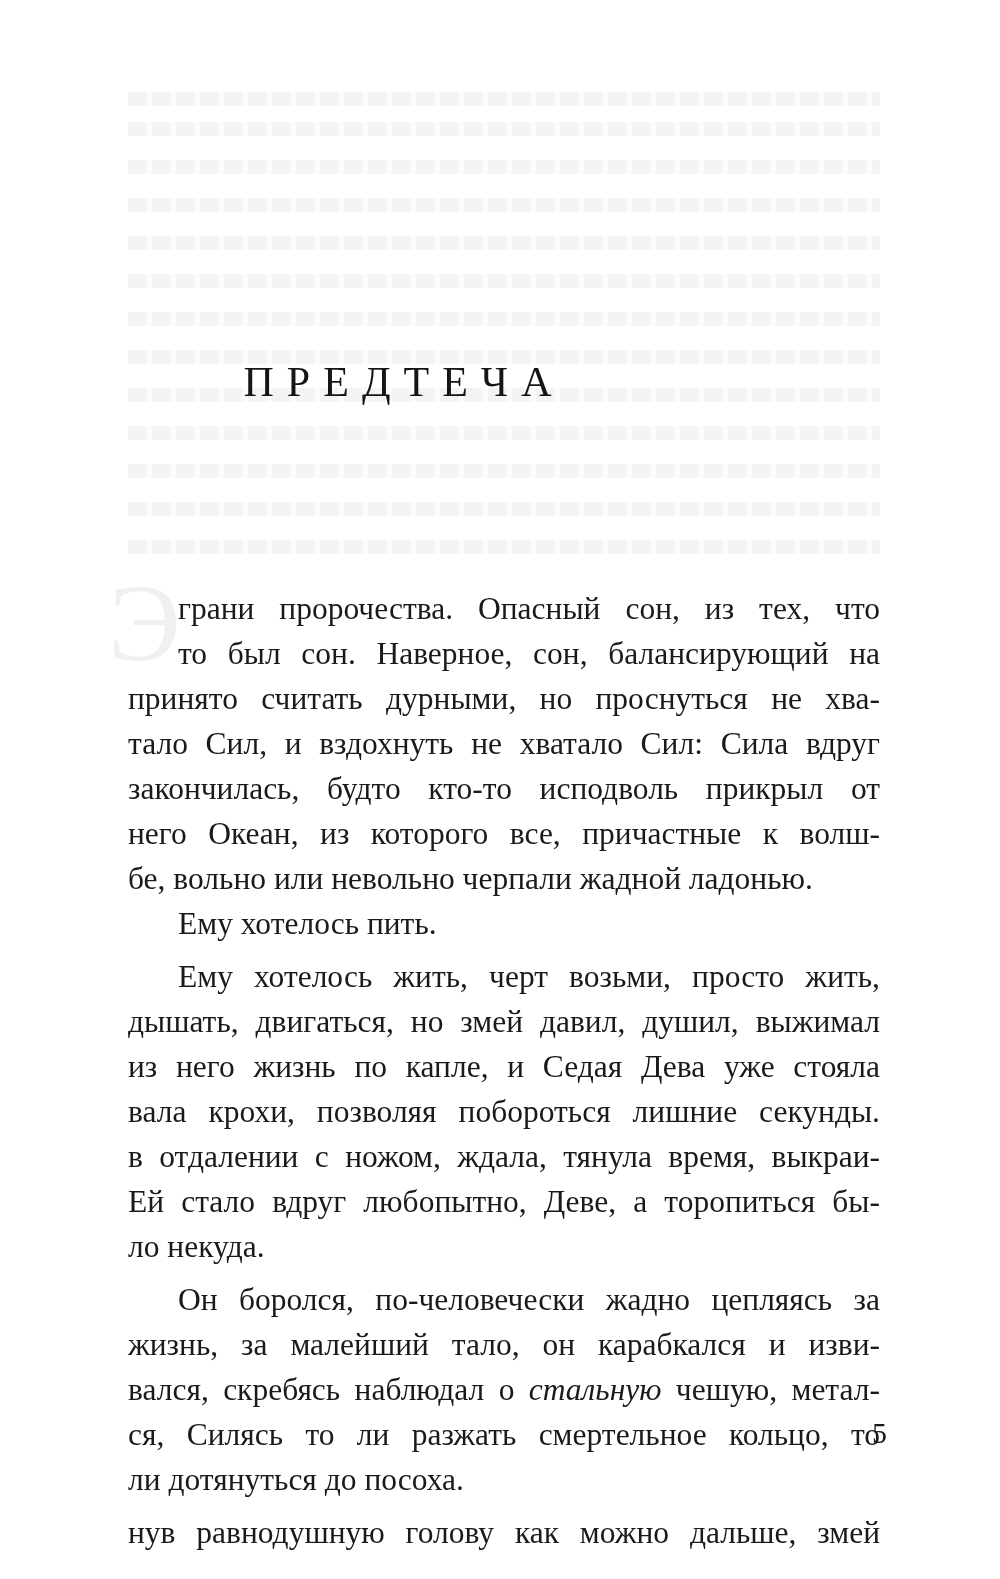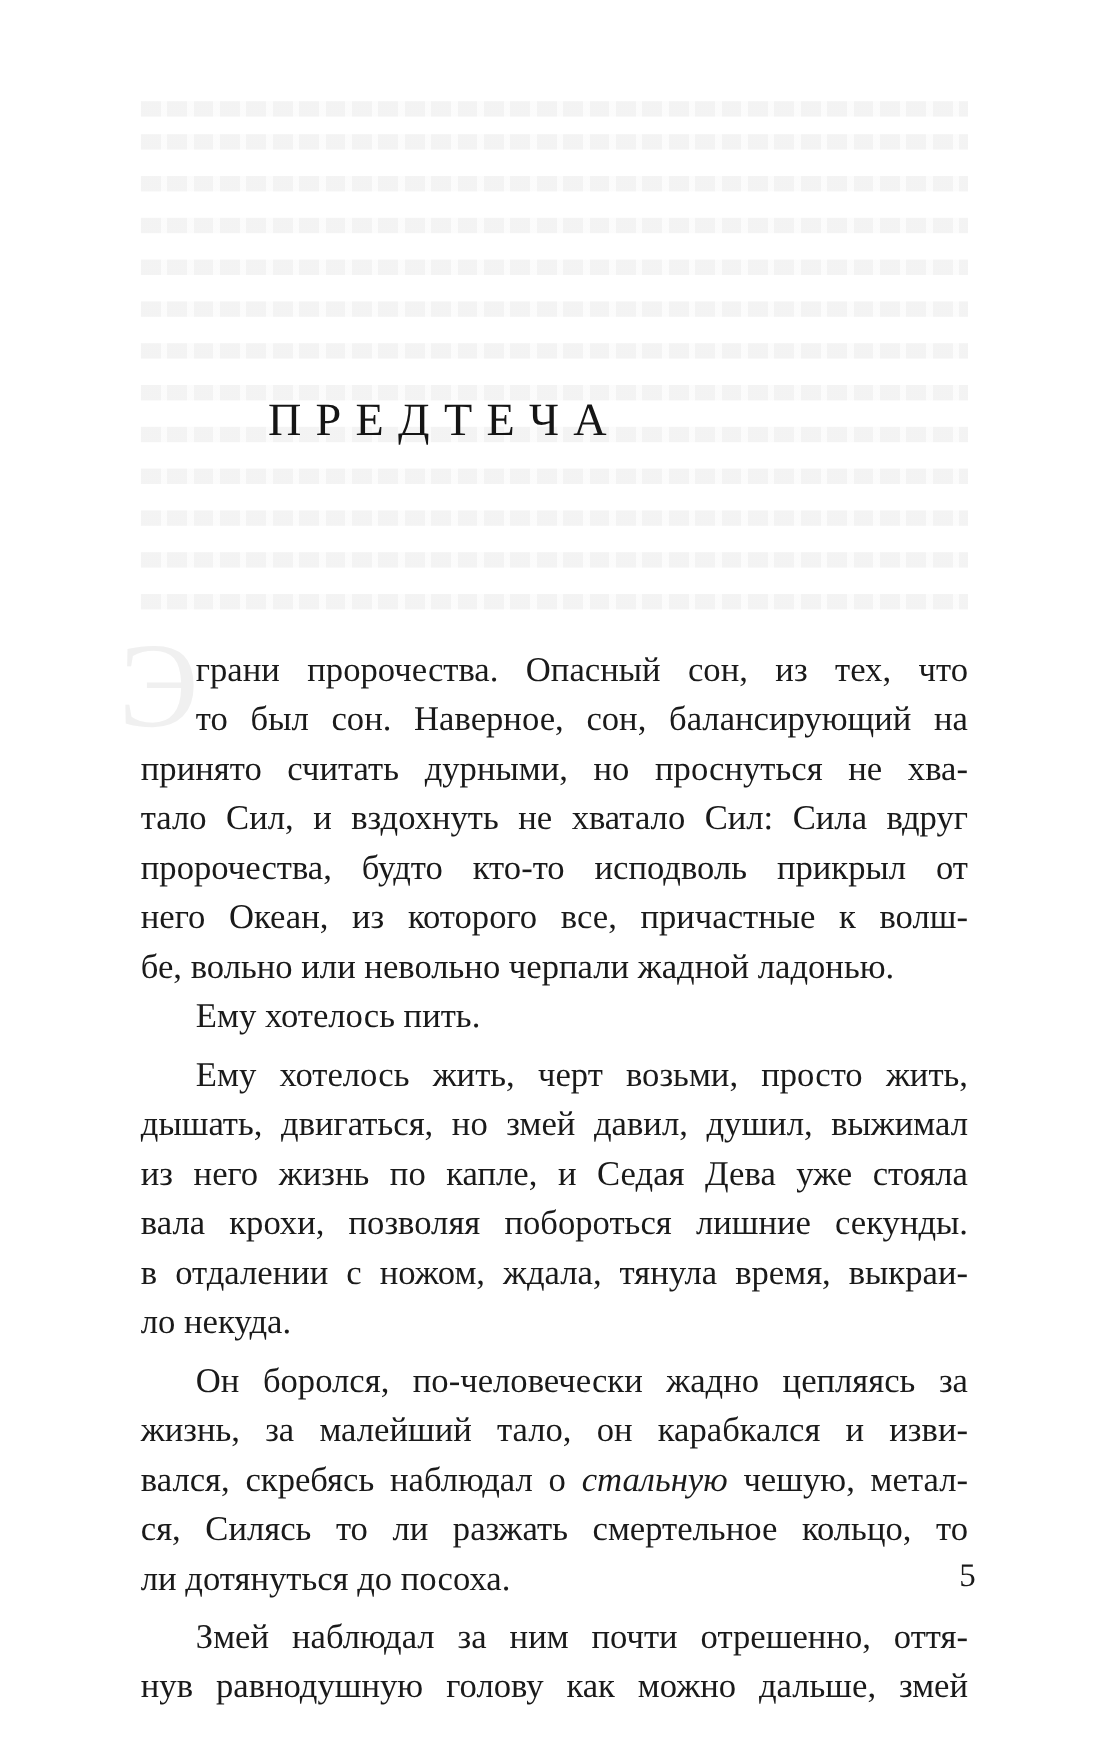--- a/index.html
+++ b/index.html
@@ -96,40 +96,40 @@
 <h1 class="title">ПРЕДТЕЧА</h1>
 
 <div class="dropcap">Э</div>
 
 <div class="text">
 
   <span class="line indent1">грани пророчества. Опасный сон, из тех, что</span>
   <span class="line indent1">то был сон. Наверное, сон, балансирующий на</span>
   <span class="line">принято считать дурными, но проснуться не хва-</span>
   <span class="line">тало Сил, и вздохнуть не хватало Сил: Сила вдруг</span>
-  <span class="line">пророчества, будто кто-то исподволь прикрыл от</span>
+  <span class="line">закончилась, будто кто-то исподволь прикрыл от</span>
   <span class="line">него Океан, из которого все, причастные к волш-</span>
   <span class="line last">бе, вольно или невольно черпали жадной ладонью.</span>
 
   <span class="line indent last">Ему хотелось пить.</span>
   <div class="para-gap"></div>
 
   <span class="line indent">Ему хотелось жить, черт возьми, просто жить,</span>
   <span class="line">дышать, двигаться, но змей давил, душил, выжимал</span>
   <span class="line">из него жизнь по капле, и Седая Дева уже стояла</span>
   <span class="line">вала крохи, позволяя побороться лишние секунды.</span>
   <span class="line">в отдалении с ножом, ждала, тянула время, выкраи-</span>
+  <span class="line">Ей стало вдруг любопытно, Деве, а торопиться бы-</span>
   <span class="line last">ло некуда.</span>
   <div class="para-gap"></div>
 
   <span class="line indent">Он боролся, по-человечески жадно цепляясь за</span>
   <span class="line">жизнь, за малейший тало, он карабкался и изви-</span>
   <span class="line"><span>вался, скребясь наблюдал о </span><em>стальную</em><span> чешую, метал-</span></span>
   <span class="line">ся, Силясь то ли разжать смертельное кольцо, то</span>
   <span class="line last">ли дотянуться до посоха.</span>
   <div class="para-gap"></div>
 
-  <span class="line indent">Змей наблюдал за ним почти отрешенно, оття-</span>
   <span class="line">нув равнодушную голову как можно дальше, змей</span>
 
 </div>
 
 <div class="page-number">5</div>
 
 </body></html>

